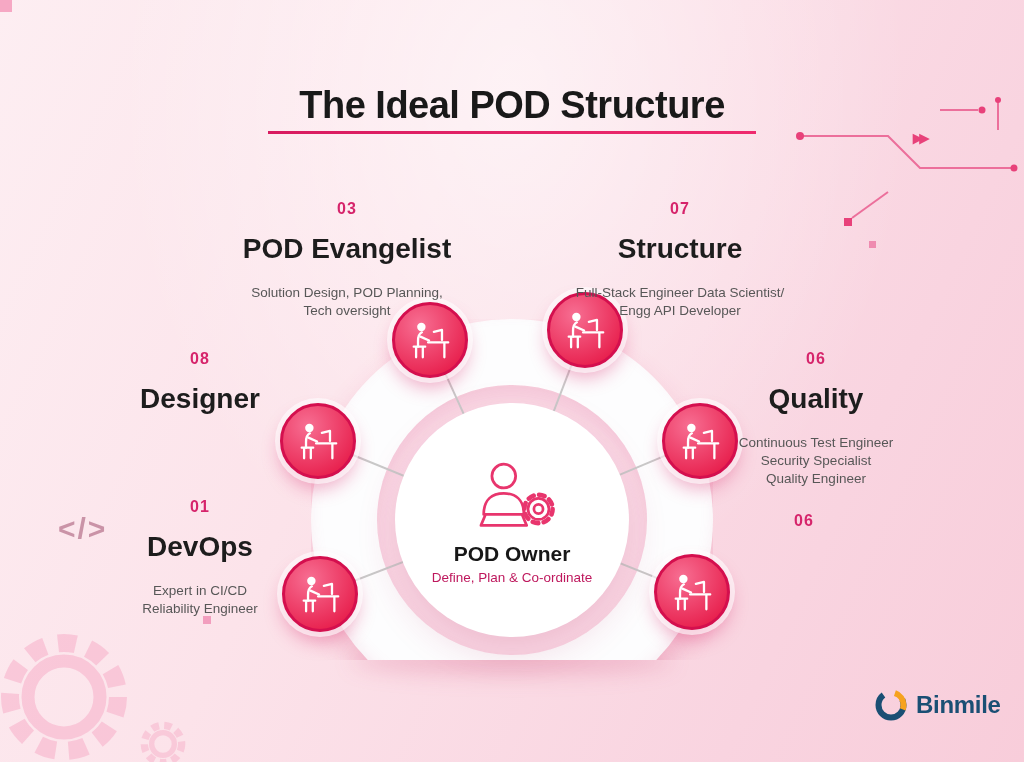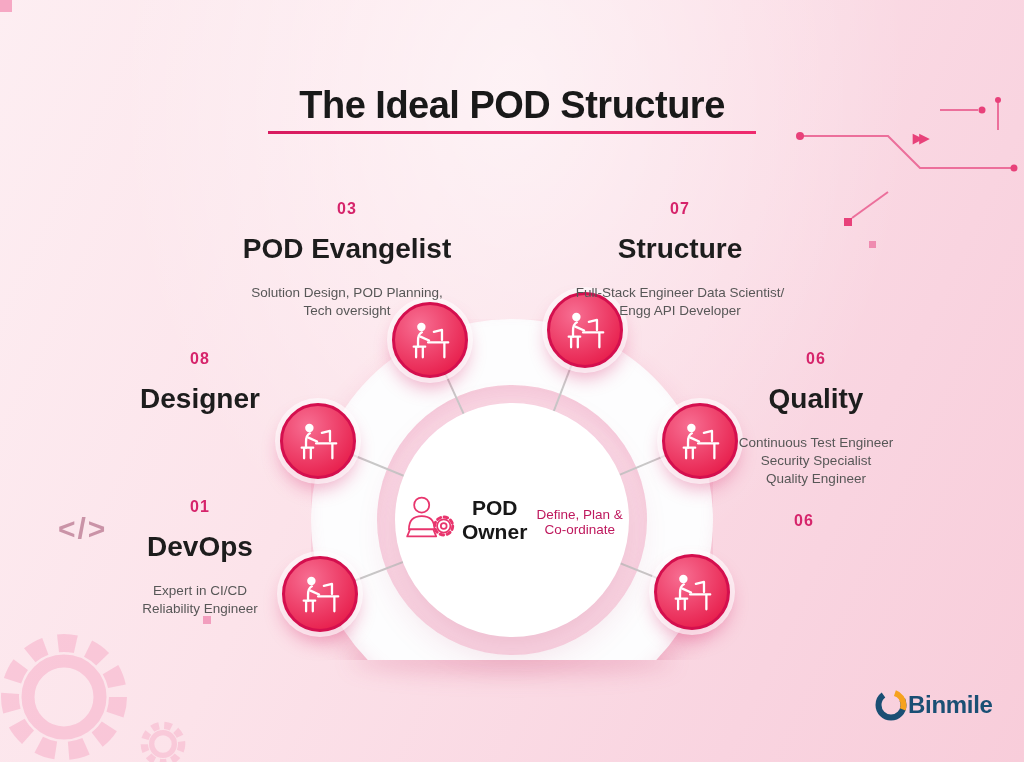--- a/index.html
+++ b/index.html
@@ -48,21 +48,21 @@
   .sp-developer  { transform:rotate(21deg); }
   .sp-designer   { transform:rotate(-67.8deg); }
   .sp-quality    { transform:rotate(67.2deg); }
   .sp-devops     { transform:rotate(-111.1deg); }
   .sp-tech       { transform:rotate(111.8deg); }
 
   .hub {
     position:absolute; left:395px; top:403px; width:234px; height:234px;
     border-radius:50%; background:#ffffff; z-index:5;
     box-shadow: 0 14px 38px rgba(180,40,90,0.18);
-    display:flex; flex-direction:row; align-items:center; justify-content:center; text-align:center;
+    display:flex; flex-direction:column; align-items:center; justify-content:center; text-align:center;
   }
   .hub-icon { width:104px; height:84px; margin-bottom:2px; }
   .hub-title { font-size:21px; font-weight:700; color:#171717; }
   .hub-sub { font-size:13.5px; color:#be185d; margin-top:4px; }
 
   
   .node {
     position:absolute; width:76px; height:76px; border-radius:50%; z-index:6;
     background:radial-gradient(circle at 35% 28%, #f76e92, #e8224f 78%);
     border:3px solid #d40f4e;
@@ -99,21 +99,21 @@
   .code-glyph {
     position:absolute; left:58px; top:512px; z-index:0;
     font-size:30px; font-weight:700; color:rgba(160,78,110,0.55); letter-spacing:2px;
   }
   .gear-big { position:absolute; left:-18px; top:612px; z-index:0; }
   .gear-small { position:absolute; left:118px; top:714px; z-index:0; }
   .dot-sq-1 { position:absolute; left:203px; top:616px; width:8px; height:8px; background:#f29ebe; z-index:0; }
   .dot-sq-2 { position:absolute; left:869px; top:241px; width:7px; height:7px; background:#ef8bb0; z-index:0; }
 
   
-  .brand { position:absolute; left:874px; top:688px; display:flex; align-items:center; z-index:7; }
+  .brand { position:absolute; left:874px; top:688px; display:flex; align-items:center; gap:8px; z-index:7; }
   .brand-icon { width:34px; height:34px; }
   .brand-name { font-size:24px; font-weight:700; color:#1a4f74; letter-spacing:-0.3px; }
 
   .defs-hidden { position:absolute; width:0; height:0; overflow:hidden; }
 </style>
 </head>
 <body>
 
 <svg class="defs-hidden" aria-hidden="true">
   <defs>

